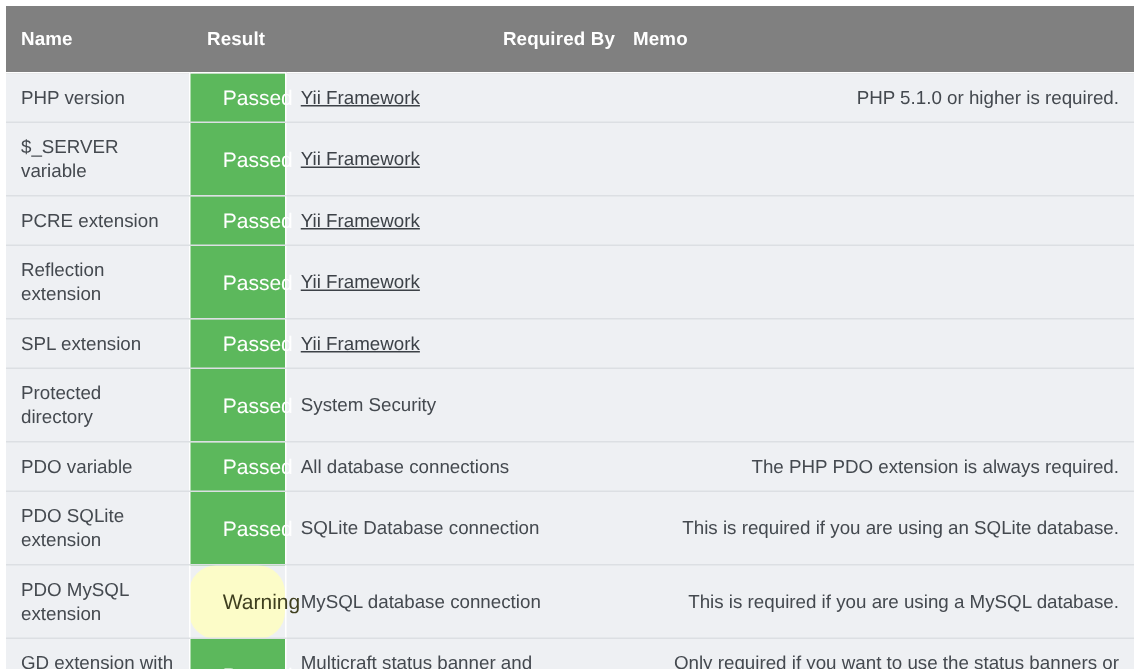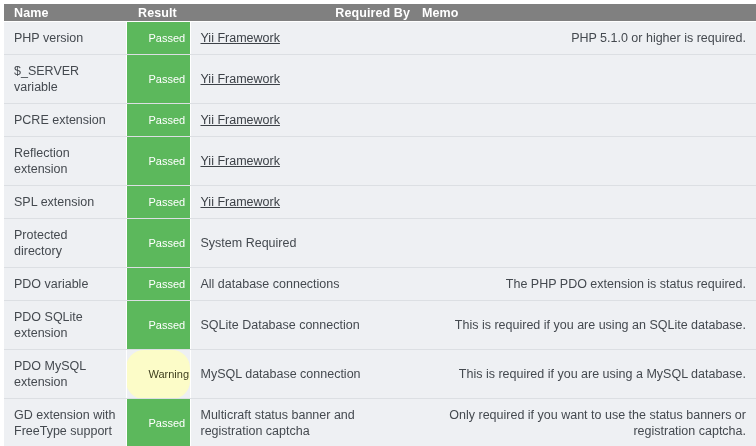--- a/index.html
+++ b/index.html
@@ -31,21 +31,21 @@
     background: #eef0f3;
   }
 
   
   .req-table thead th {
     background: #808080;
     color: #ffffff;
     font-size: 12.5px;
     font-weight: bold;
     text-align: left;
-    height: 17px;
+    height: 44px;
     padding: 0 0 0 10px;
     vertical-align: middle;
     white-space: nowrap;
     letter-spacing: 0.1px;
   }
   .req-table thead th.col-result { padding-left: 12px; }
   .req-table thead th.col-reqby  { padding-left: 10px; text-align: right; }
   .req-table thead th.col-memo   { padding-left: 12px; }
 
   
@@ -72,21 +72,21 @@
     padding: 8px 0 8px 0;
     border-top: 1px solid #ffffff;
     border-bottom: 1px solid #ffffff;
     border-right: 1px solid #ffffff;
   }
   .result-inner {
     display: block;
     height: 100%;
     box-sizing: border-box;
     padding: 0 12px;
-    font-size: 11px;
+    font-size: 14px;
     line-height: 16px;
   }
   td.cell-result.state-passed  { background: #5cb85c; }
   td.cell-result.state-warning { background: #fcfcc8; border-radius: 18px; }
   .state-passed .result-inner  { color: #ffffff; }
   .state-warning .result-inner { color: #3f3f1f; }
 
   .cell-reqby { padding-left: 10px; }
   .cell-memo  { padding-left: 12px; text-align: right; }
 
@@ -161,30 +161,30 @@
             <span class="result-inner">Passed</span>
           </td>
           <td class="cell-reqby"><span class="req-link">Yii Framework</span></td>
           <td class="cell-memo"></td>
         </tr>
         <tr>
           <td class="cell-name">Protected directory</td>
           <td class="cell-result state-passed">
             <span class="result-inner">Passed</span>
           </td>
-          <td class="cell-reqby"><span class="plain-text">System Required</span></td>
+          <td class="cell-reqby"><span class="plain-text">System Security</span></td>
           <td class="cell-memo"></td>
         </tr>
         <tr>
           <td class="cell-name">PDO variable</td>
           <td class="cell-result state-passed">
             <span class="result-inner">Passed</span>
           </td>
           <td class="cell-reqby"><span class="plain-text">All database connections</span></td>
-          <td class="cell-memo">The PHP PDO extension is status required.</td>
+          <td class="cell-memo">The PHP PDO extension is always required.</td>
         </tr>
         <tr>
           <td class="cell-name">PDO SQLite extension</td>
           <td class="cell-result state-passed">
             <span class="result-inner">Passed</span>
           </td>
           <td class="cell-reqby"><span class="plain-text">SQLite Database connection</span></td>
           <td class="cell-memo">This is required if you are using an SQLite database.</td>
         </tr>
         <tr>

